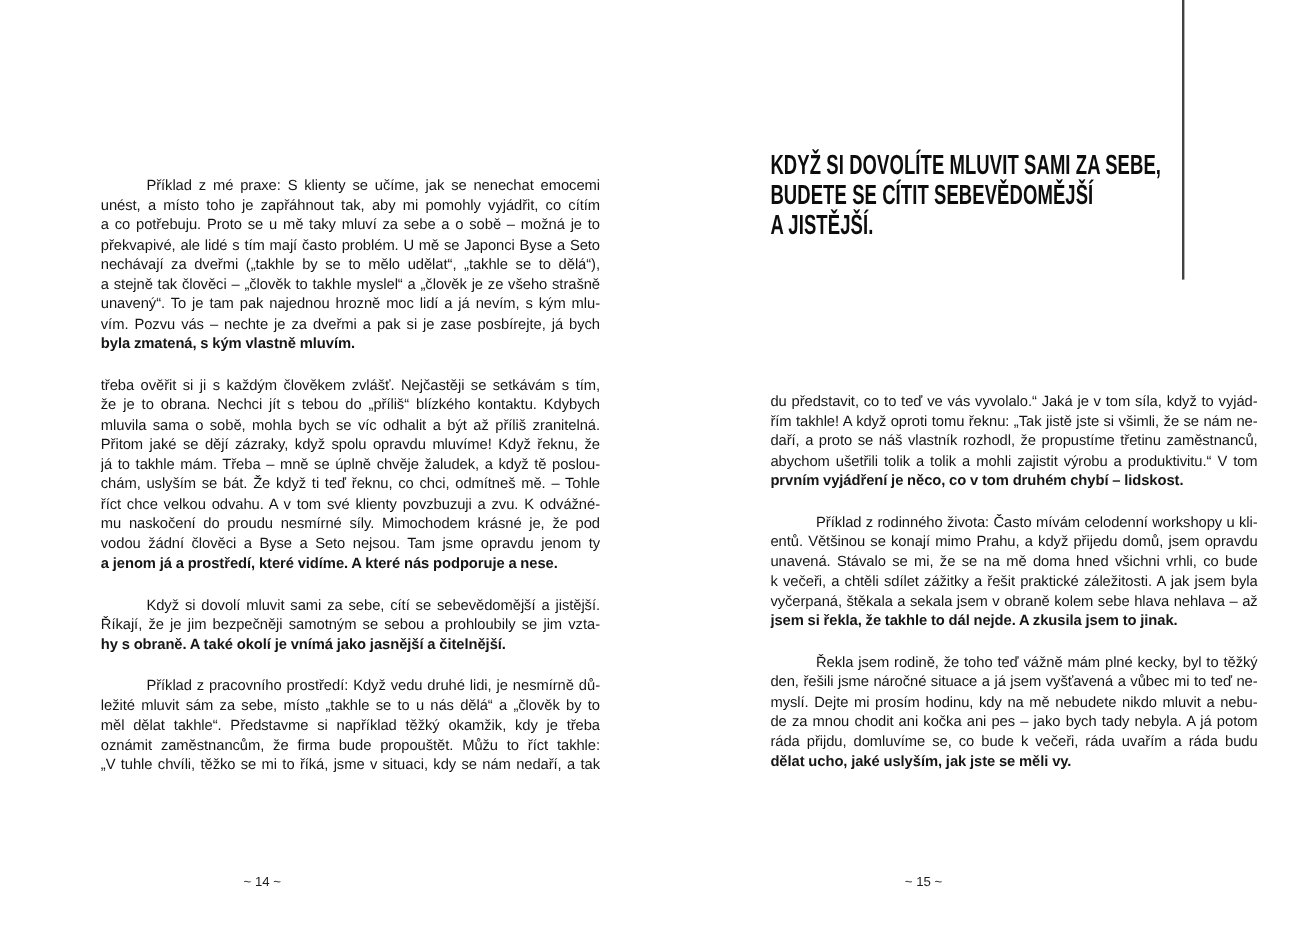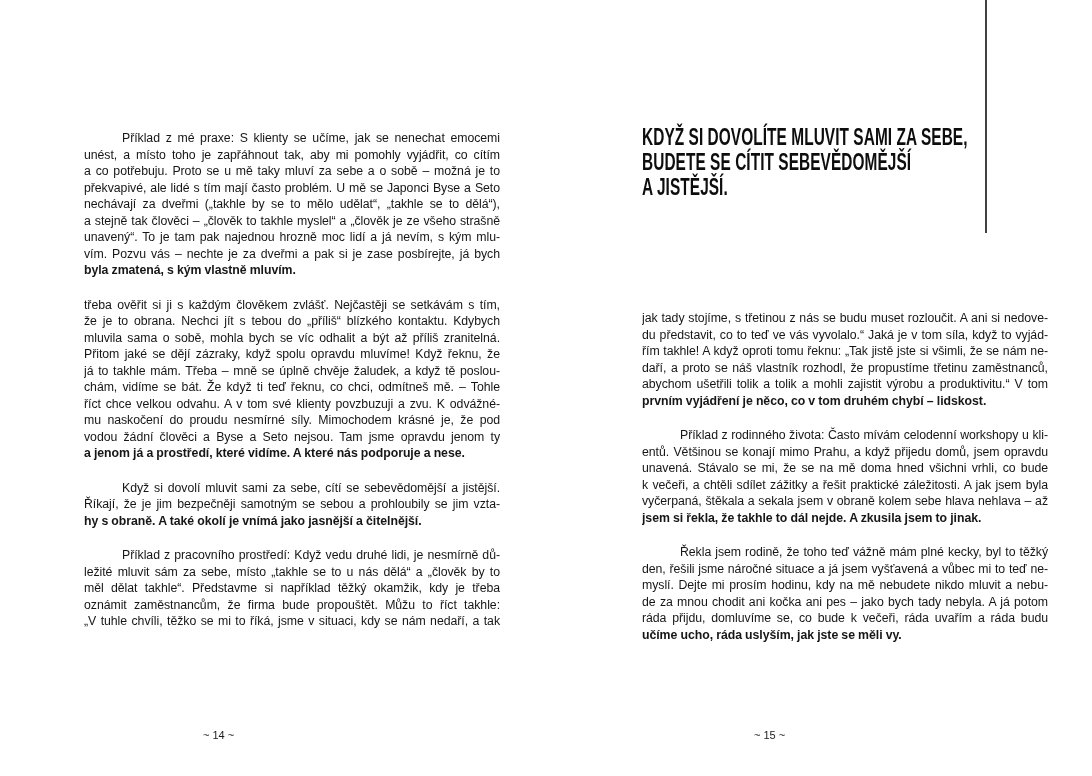--- a/index.html
+++ b/index.html
@@ -14,20 +14,21 @@
   .spread { position: absolute; inset: 0; }
 
   
   .textcol {
     position: absolute;
     font-size: 12.3px;
     line-height: 16.5px;
     letter-spacing: -0.05px;
     word-spacing: -0.2px;
     color: #161616;
+    margin-top: 16px;
   }
   #left-body  { left: 84px;  top: 130px; width: 416px; }
   #right-body { left: 642px; top: 310px; width: 406px; }
 
   .para { margin: 0 0 18px 0; }
   .para:last-child { margin-bottom: 0; }
   .line {
     height: 16.5px;
     line-height: 16.5px;
     overflow: hidden;
@@ -91,21 +92,21 @@
         <div class="line">unavený“. To je tam pak najednou hrozně moc lidí a já nevím, s kým mlu-</div>
         <div class="line">vím. Pozvu vás – nechte je za dveřmi a pak si je zase posbírejte, já bych</div>
         <div class="line pend">byla zmatená, s kým vlastně mluvím.</div>
       </div>
       <div class="para">
         <div class="line">třeba ověřit si ji s každým člověkem zvlášť. Nejčastěji se setkávám s tím,</div>
         <div class="line">že je to obrana. Nechci jít s tebou do „příliš“ blízkého kontaktu. Kdybych</div>
         <div class="line">mluvila sama o sobě, mohla bych se víc odhalit a být až příliš zranitelná.</div>
         <div class="line">Přitom jaké se dějí zázraky, když spolu opravdu mluvíme! Když řeknu, že</div>
         <div class="line">já to takhle mám. Třeba – mně se úplně chvěje žaludek, a když tě poslou-</div>
-        <div class="line">chám, vidíme se bát. Že když ti teď řeknu, co chci, odmítneš mě. – Tohle</div>
+        <div class="line">chám, uslyším se bát. Že když ti teď řeknu, co chci, odmítneš mě. – Tohle</div>
         <div class="line">říct chce velkou odvahu. A v tom své klienty povzbuzuji a zvu. K odvážné-</div>
         <div class="line">mu naskočení do proudu nesmírné síly. Mimochodem krásné je, že pod</div>
         <div class="line">vodou žádní člověci a Byse a Seto nejsou. Tam jsme opravdu jenom ty</div>
         <div class="line pend">a jenom já a prostředí, které vidíme. A které nás podporuje a nese.</div>
       </div>
       <div class="para">
         <div class="line indent">Když si dovolí mluvit sami za sebe, cítí se sebevědomější a jistější.</div>
         <div class="line">Říkají, že je jim bezpečněji samotným se sebou a prohloubily se jim vzta-</div>
         <div class="line pend">hy s obraně. A také okolí je vnímá jako jasnější a čitelnější.</div>
       </div>
@@ -119,42 +120,41 @@
     </div>
 
   <div id="chapter-heading">
       <div class="hline">KDYŽ SI DOVOLÍTE MLUVIT SAMI ZA SEBE,</div>
       <div class="hline">BUDETE SE CÍTIT SEBEVĚDOMĚJŠÍ</div>
       <div class="hline">A JISTĚJŠÍ.</div>
     </div>
 
   <div id="right-body" class="textcol">
       <div class="para">
-        <div class="line">jak tady stojíme, s třetinou z nás se budu muset rozloučit. A ani si nedove-</div>
         <div class="line">du představit, co to teď ve vás vyvolalo.“ Jaká je v tom síla, když to vyjád-</div>
         <div class="line">řím takhle! A když oproti tomu řeknu: „Tak jistě jste si všimli, že se nám ne-</div>
         <div class="line">daří, a proto se náš vlastník rozhodl, že propustíme třetinu zaměstnanců,</div>
         <div class="line">abychom ušetřili tolik a tolik a mohli zajistit výrobu a produktivitu.“ V tom</div>
         <div class="line pend">prvním vyjádření je něco, co v tom druhém chybí – lidskost.</div>
       </div>
       <div class="para">
         <div class="line indent">Příklad z rodinného života: Často mívám celodenní workshopy u kli-</div>
         <div class="line">entů. Většinou se konají mimo Prahu, a když přijedu domů, jsem opravdu</div>
         <div class="line">unavená. Stávalo se mi, že se na mě doma hned všichni vrhli, co bude</div>
         <div class="line">k večeři, a chtěli sdílet zážitky a řešit praktické záležitosti. A jak jsem byla</div>
         <div class="line">vyčerpaná, štěkala a sekala jsem v obraně kolem sebe hlava nehlava – až</div>
         <div class="line pend">jsem si řekla, že takhle to dál nejde. A zkusila jsem to jinak.</div>
       </div>
       <div class="para">
         <div class="line indent">Řekla jsem rodině, že toho teď vážně mám plné kecky, byl to těžký</div>
         <div class="line">den, řešili jsme náročné situace a já jsem vyšťavená a vůbec mi to teď ne-</div>
         <div class="line">myslí. Dejte mi prosím hodinu, kdy na mě nebudete nikdo mluvit a nebu-</div>
         <div class="line">de za mnou chodit ani kočka ani pes – jako bych tady nebyla. A já potom</div>
         <div class="line">ráda přijdu, domluvíme se, co bude k večeři, ráda uvařím a ráda budu</div>
-        <div class="line pend">učíme ucho, ráda uslyším, jak jste se měli vy.</div>
+        <div class="line pend">dělat ucho, jaké uslyším, jak jste se měli vy.</div>
       </div>
     </div>
 
   <div id="top-rule"></div>
 
   <div id="folio-left" class="folio">~ 14 ~</div>
   <div id="folio-right" class="folio">~ 15 ~</div>
 
 </div>
 

